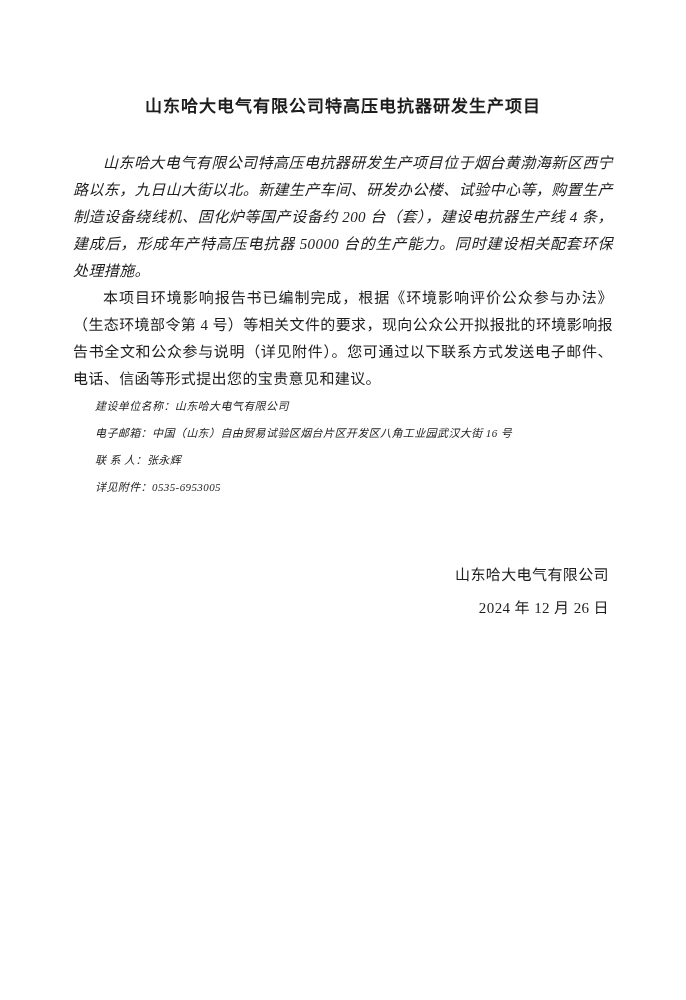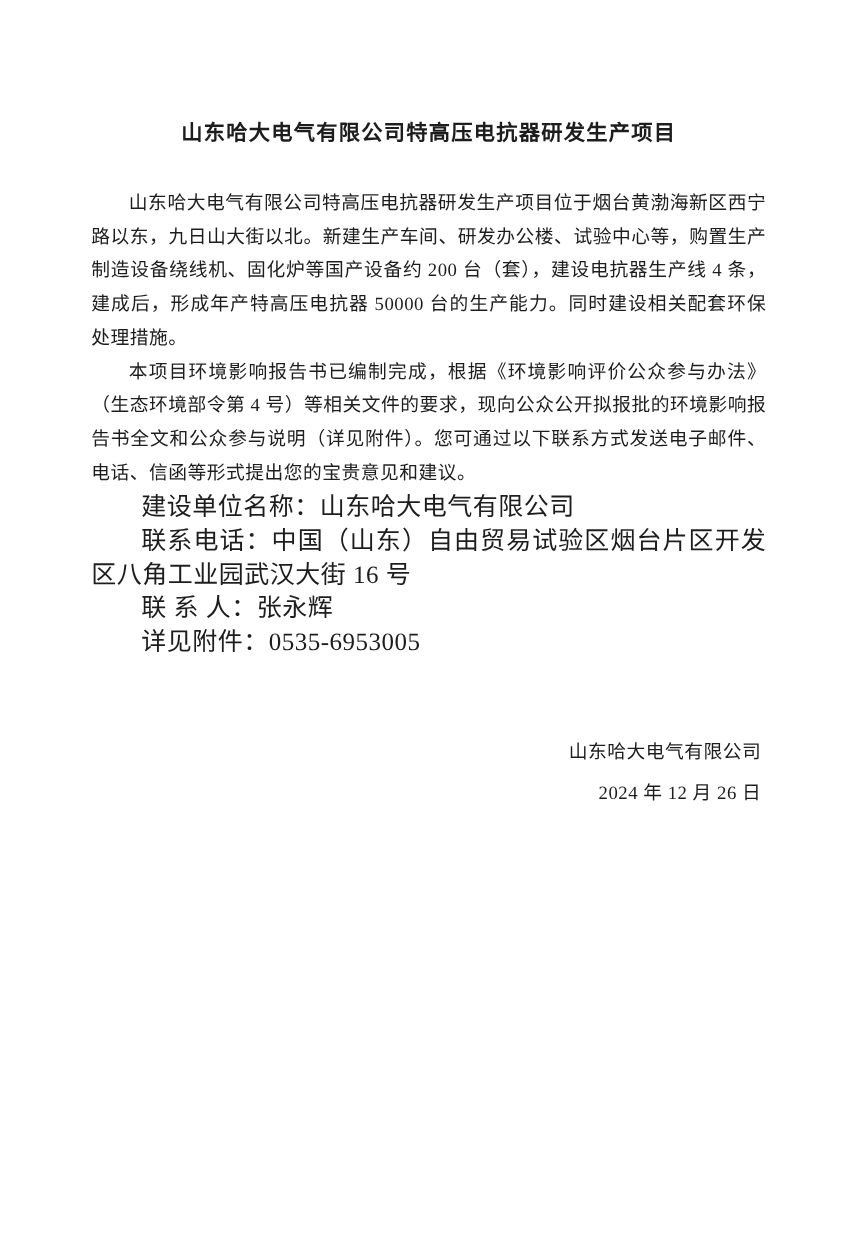--- a/index.html
+++ b/index.html
@@ -34,28 +34,29 @@
   .doc-title.line1 { margin-top: 80px; }
   .doc-title.line2 { margin-top: 18px; }
   .body-paragraph {
     margin: 0;
     text-indent: 2em;
     text-align: justify;
     font-size: 15px;
     line-height: 27px;
     letter-spacing: 0.4px;
   }
-  .body-paragraph.first { margin-top: 32px; }
+  .body-paragraph.first { margin-top: 32px; font-style: italic; }
   .contact-line {
     margin: 0;
     text-indent: 2em;
     text-align: justify;
-    font-size: 20px;
+    font-size: 11px;
     line-height: 27px;
     letter-spacing: 0.4px;
+    font-style: italic;
   }
   .footer-block {
     margin-top: 58px;
     text-align: right;
     font-size: 15px;
     line-height: 33px;
     letter-spacing: 0.4px;
     padding-right: 4px;
   }
   .footer-line { margin: 0; }
@@ -68,21 +69,21 @@
 
     <h1 class="doc-title line1">山东哈大电气有限公司特高压电抗器研发生产项目</h1>
 
 
     <p class="body-paragraph first">山东哈大电气有限公司特高压电抗器研发生产项目位于烟台黄渤海新区西宁路以东，九日山大街以北。新建生产车间、研发办公楼、试验中心等，购置生产制造设备绕线机、固化炉等国产设备约 200 台（套），建设电抗器生产线 4 条，建成后，形成年产特高压电抗器 50000 台的生产能力。同时建设相关配套环保处理措施。</p>
 
     <p class="body-paragraph">本项目环境影响报告书已编制完成，根据《环境影响评价公众参与办法》（生态环境部令第 4 号）等相关文件的要求，现向公众公开拟报批的环境影响报告书全文和公众参与说明（详见附件）。您可通过以下联系方式发送电子邮件、电话、信函等形式提出您的宝贵意见和建议。</p>
 
     <p class="contact-line"><span>建设单位名称：</span><span>山东哈大电气有限公司</span></p>
 
-    <p class="contact-line"><span>联系电话：</span><span>中国（山东）自由贸易试验区烟台片区开发区八角工业园武汉大街 16 号</span></p>
+    <p class="contact-line"><span>电子邮箱：</span><span>中国（山东）自由贸易试验区烟台片区开发区八角工业园武汉大街 16 号</span></p>
 
     <p class="contact-line"><span>联 系 人：</span><span>张永辉</span></p>
 
     <p class="contact-line"><span>详见附件：</span><span>0535-6953005</span></p>
 
 
     <div class="footer-block">
       <p class="footer-line">山东哈大电气有限公司</p>
       <p class="footer-line">2024 年 12 月 26 日</p>
     </div>

